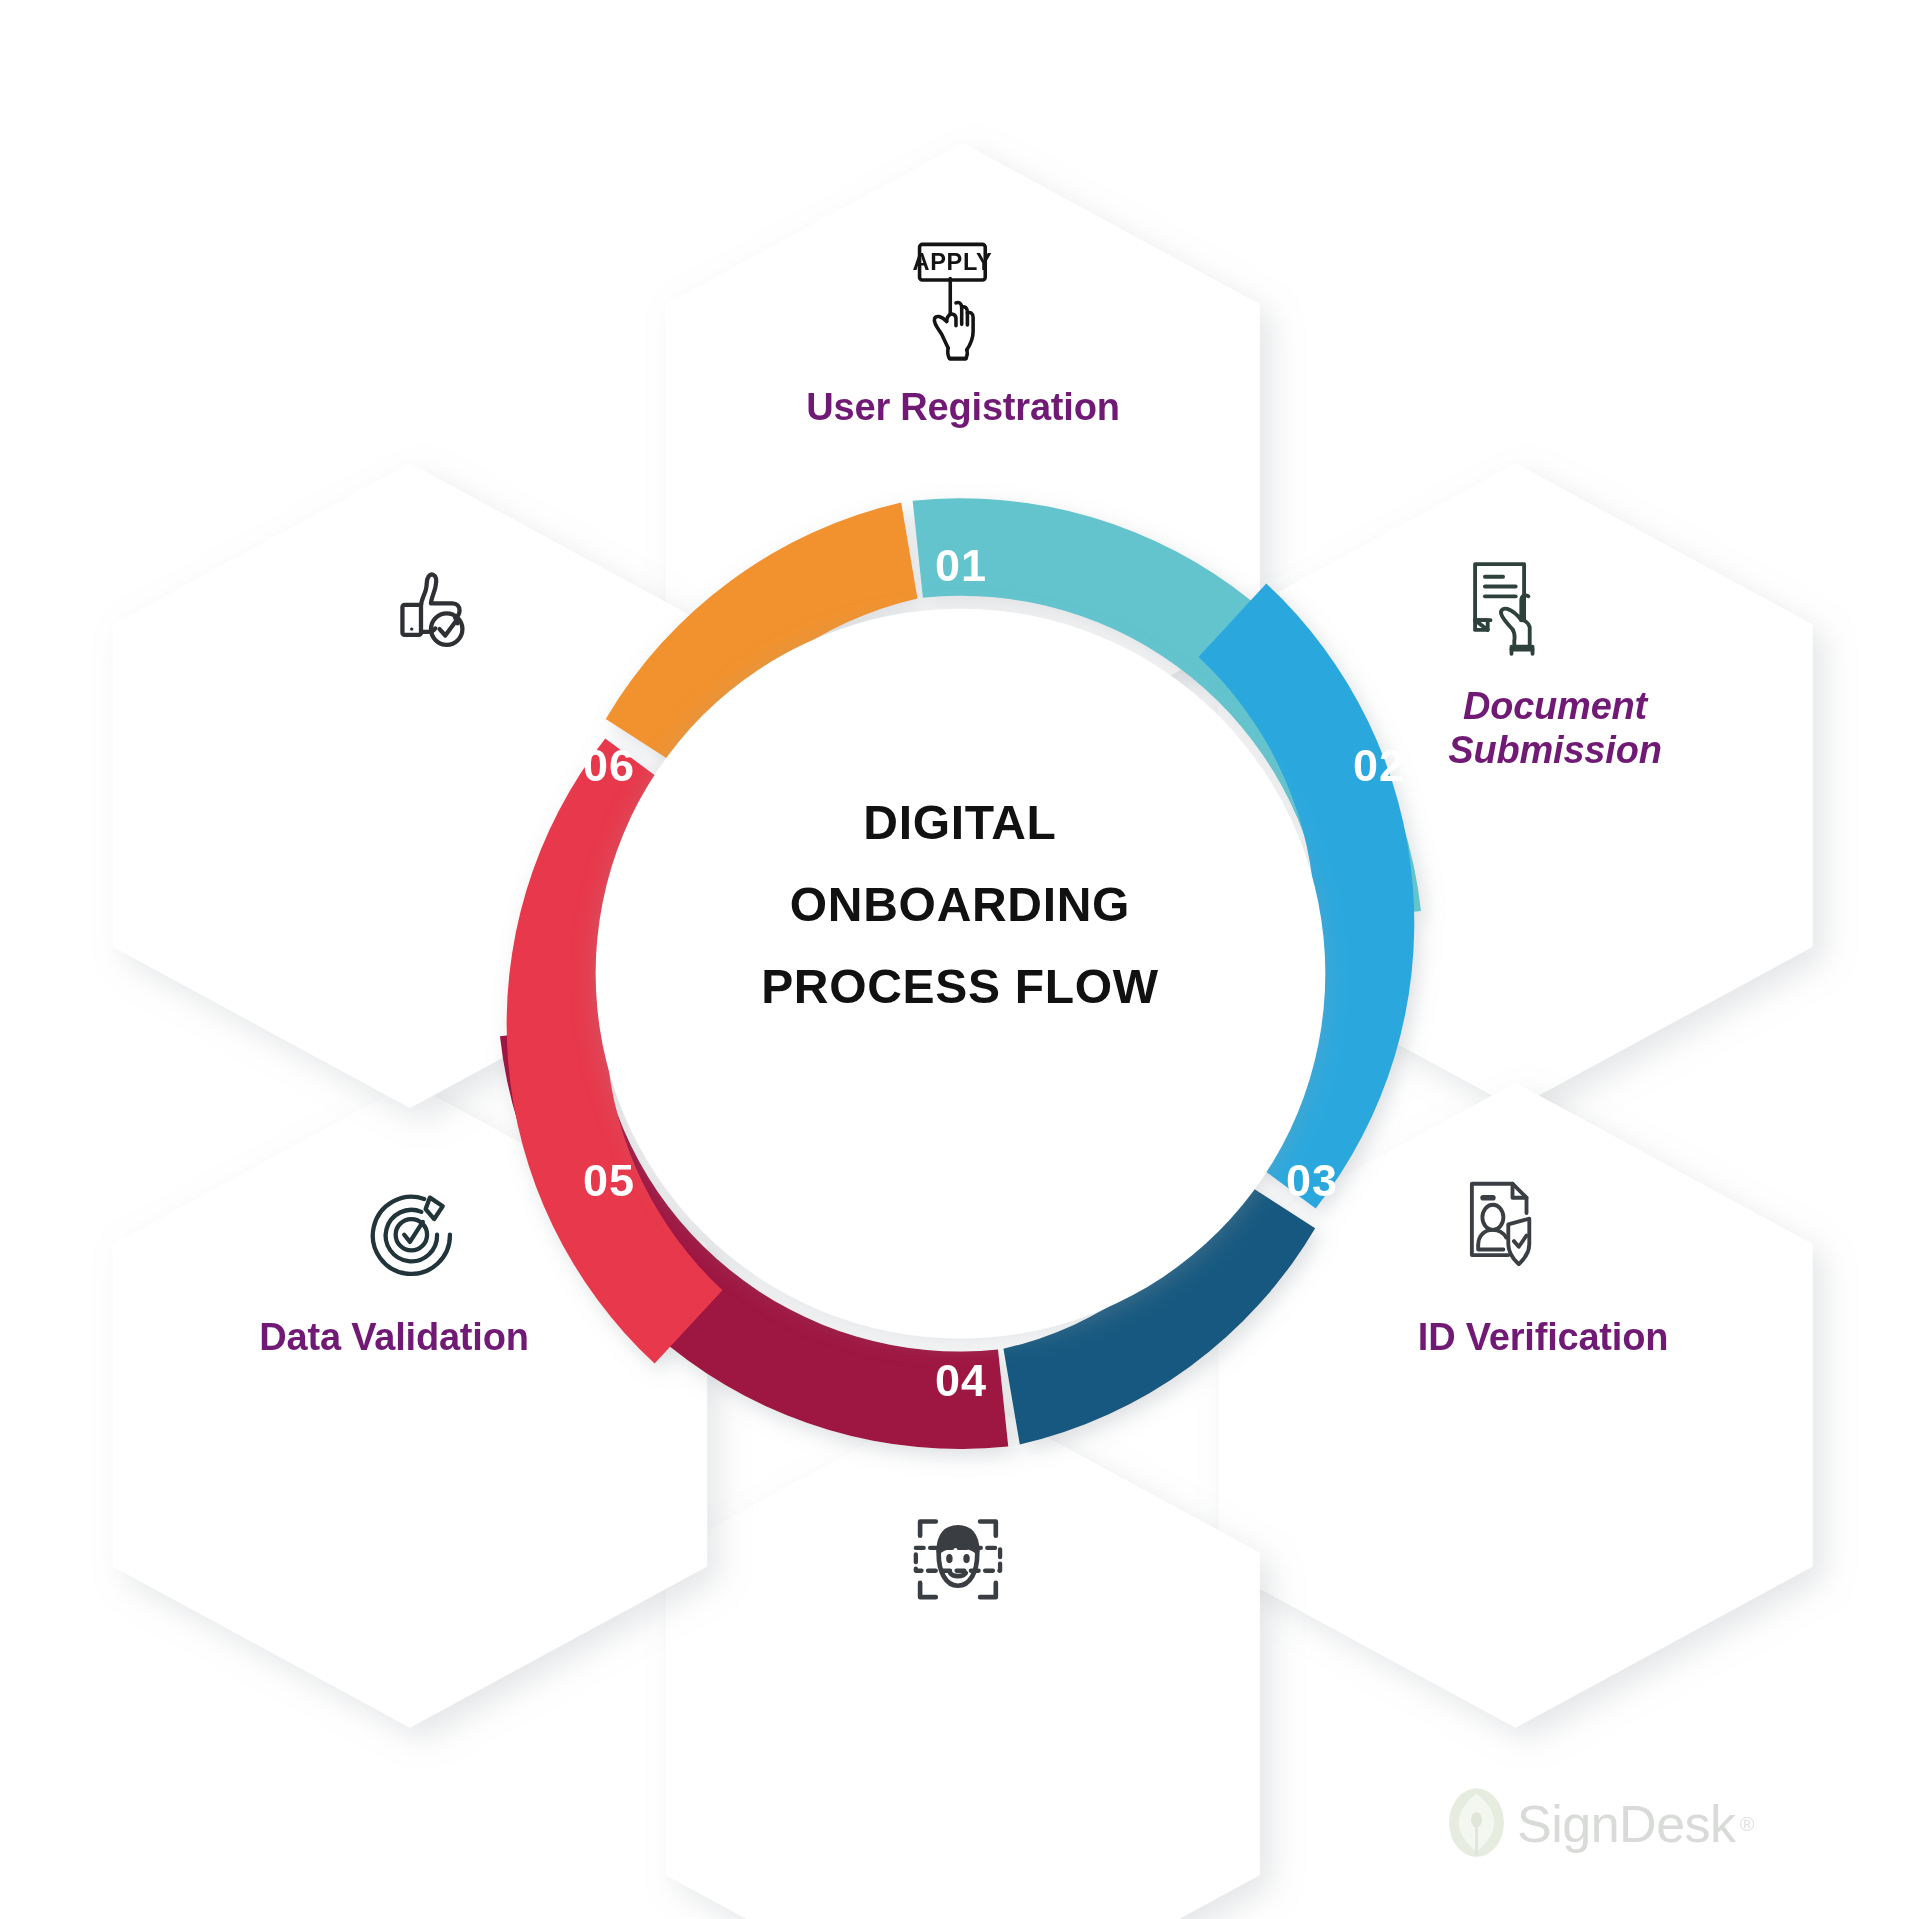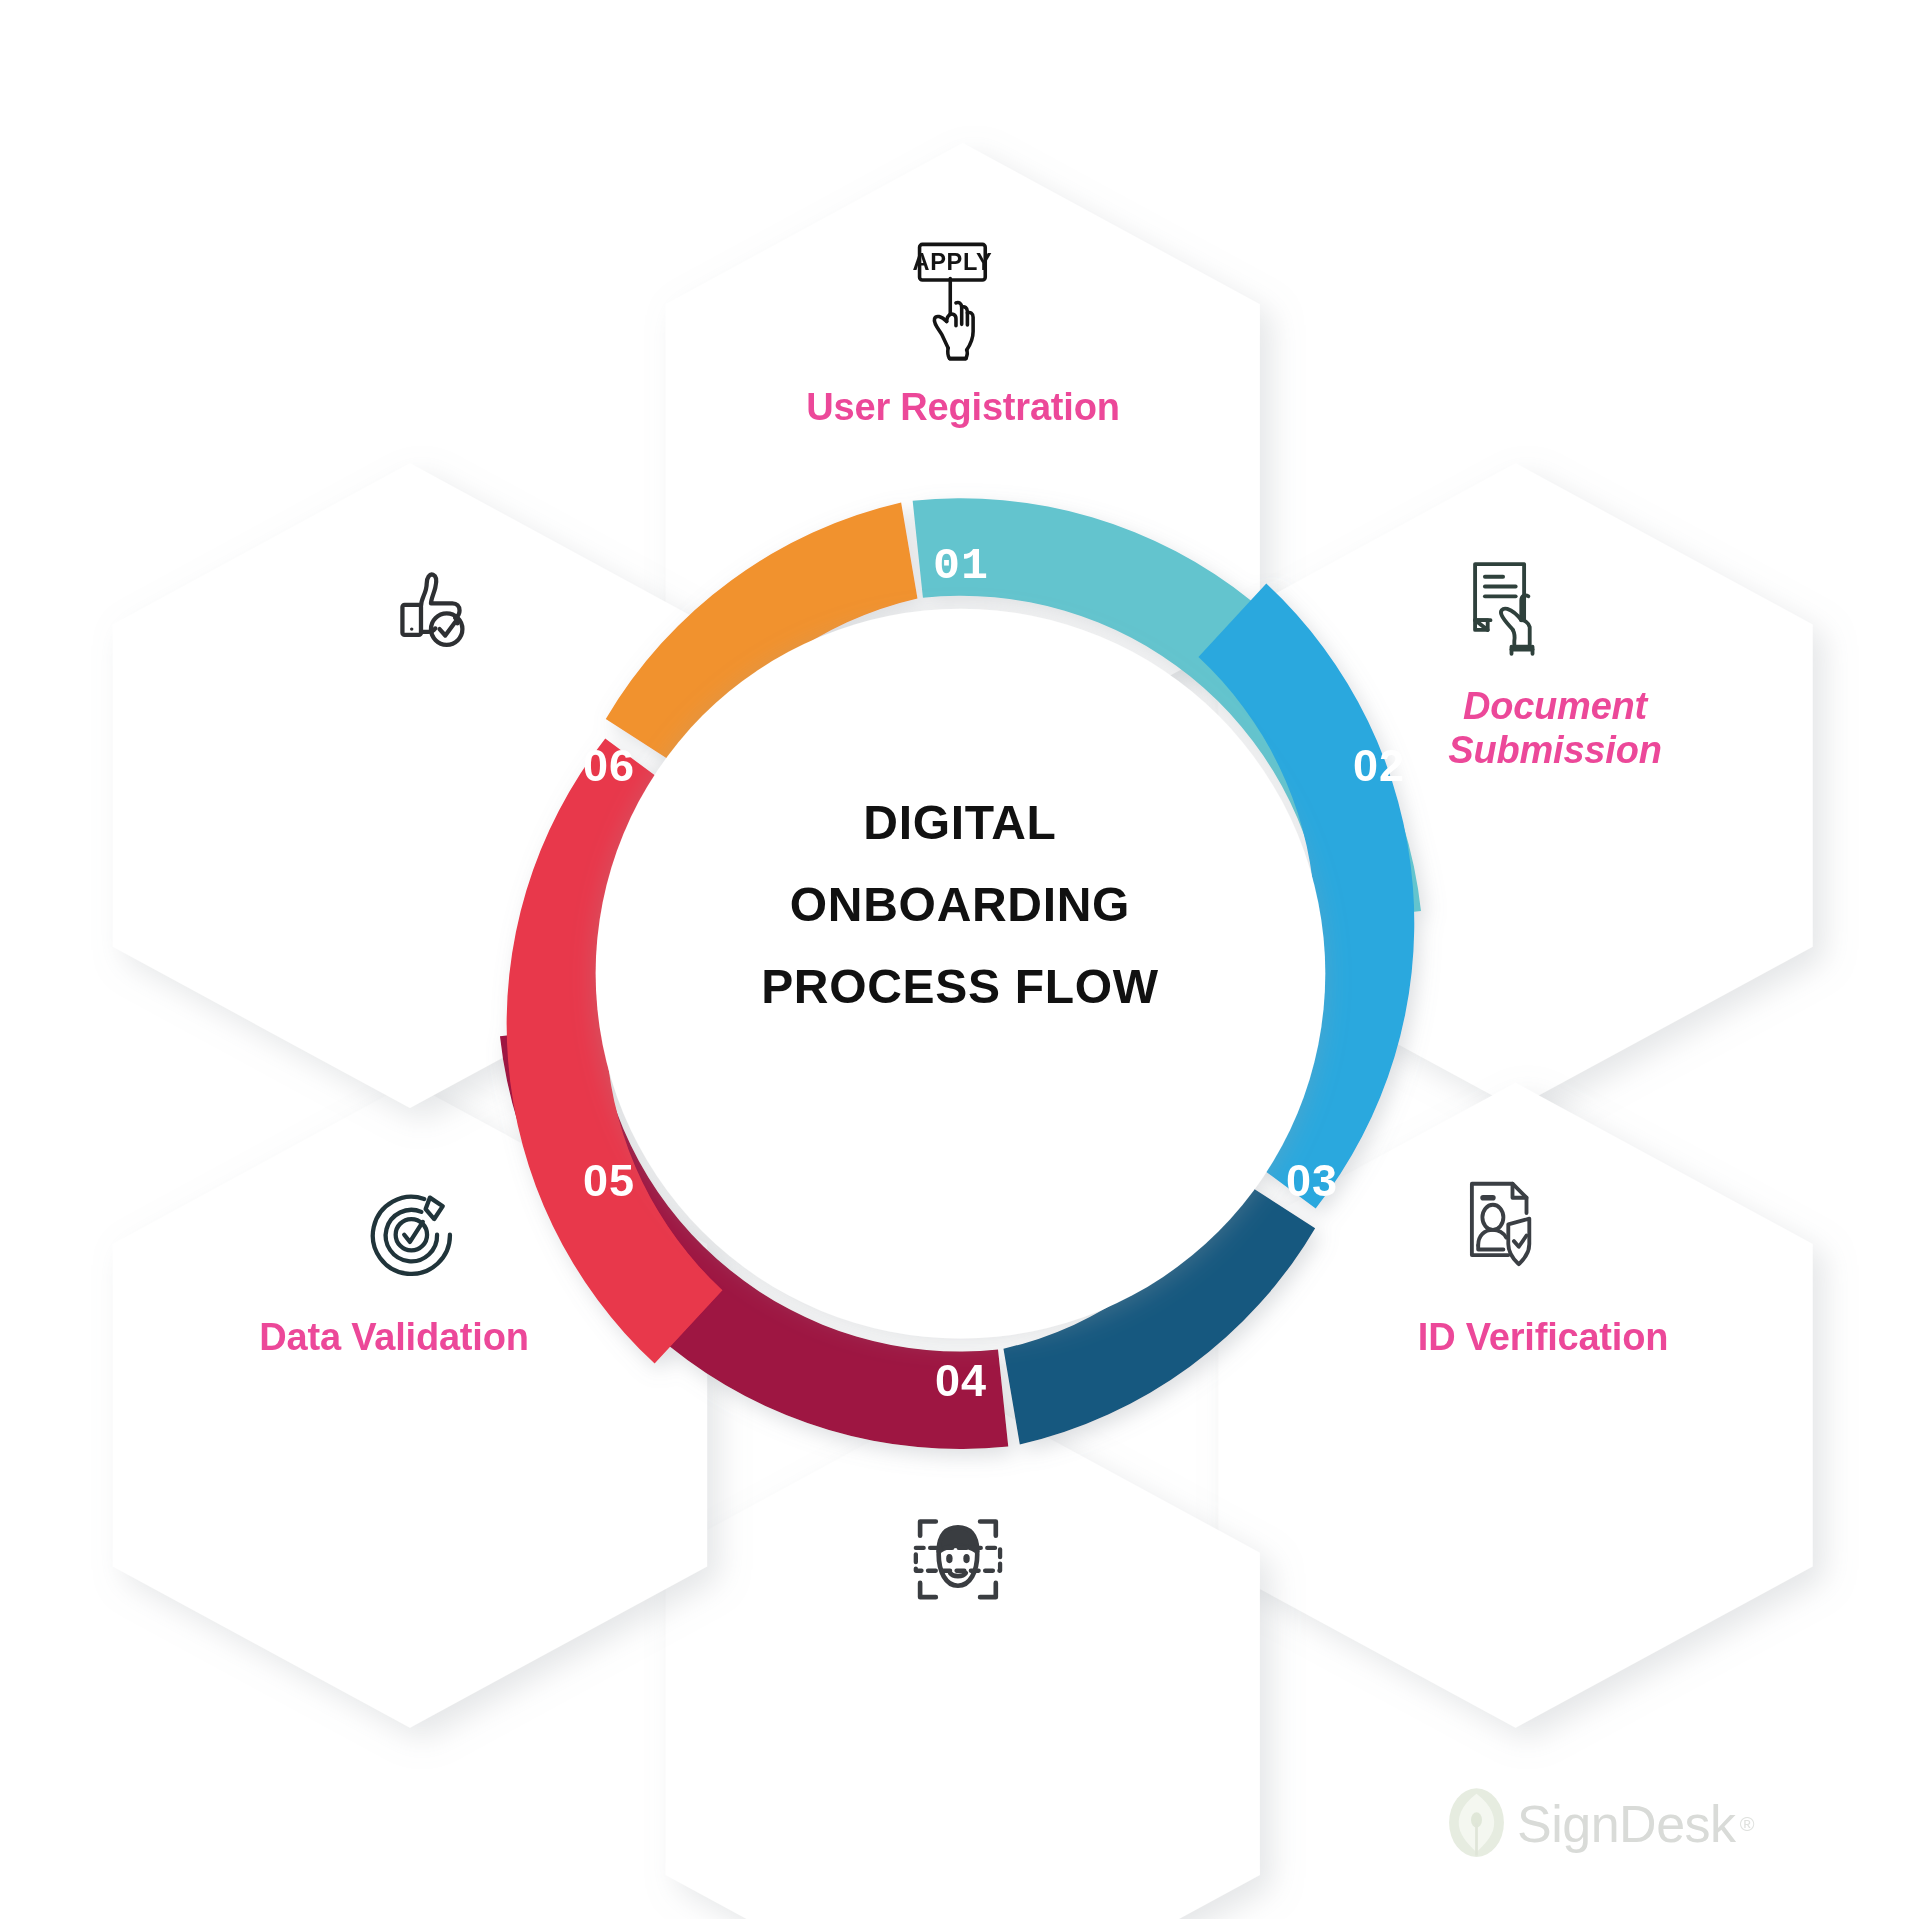--- a/index.html
+++ b/index.html
@@ -29,21 +29,21 @@
     width: 1926px;
     height: 1920px;
     overflow: visible;
   }
 
   
   .hex-label {
     position: absolute;
     text-align: center;
     font-weight: 700;
-    color: #ec4899;
+    color: #701a75;
     line-height: 1.16;
     letter-spacing: -0.2px;
     font-size: 38px;
     white-space: pre-line;
   }
 
   .center-title {
     position: absolute;
     left: 594px;
     top: 799px;
@@ -153,21 +153,21 @@
     <circle cx="2085" cy="2113" r="792" fill="#ffffff" filter="url(#innerShadow)"></circle>
     <circle cx="2085" cy="2113" r="770" fill="#ffffff"></circle>
   </svg>
 
   <div class="center-title">
     <span class="line">DIGITAL</span>
     <span class="line">ONBOARDING</span>
     <span class="line">PROCESS FLOW</span>
   </div>
 
-  <div class="seg-num" style="left:961px; top:566px;font-family:Liberation Mono, monospace;">01</div>
+  <div class="seg-num" style="left:961px; top:566px;">01</div>
   <div class="seg-num" style="left:1379px; top:766px;">02</div>
   <div class="seg-num" style="left:1312px; top:1181px;">03</div>
   <div class="seg-num" style="left:961px; top:1381px;">04</div>
   <div class="seg-num" style="left:609px; top:1181px;">05</div>
   <div class="seg-num" style="left:609px; top:766px;">06</div>
 
   <svg class="layer" viewBox="0 0 4181 4167">
 
     <g transform="translate(1990,530) scale(1.55)" fill="none" stroke="#141414" stroke-width="5" stroke-linecap="round" stroke-linejoin="round">
       <rect x="4" y="0" width="92" height="50" rx="4"></rect>

